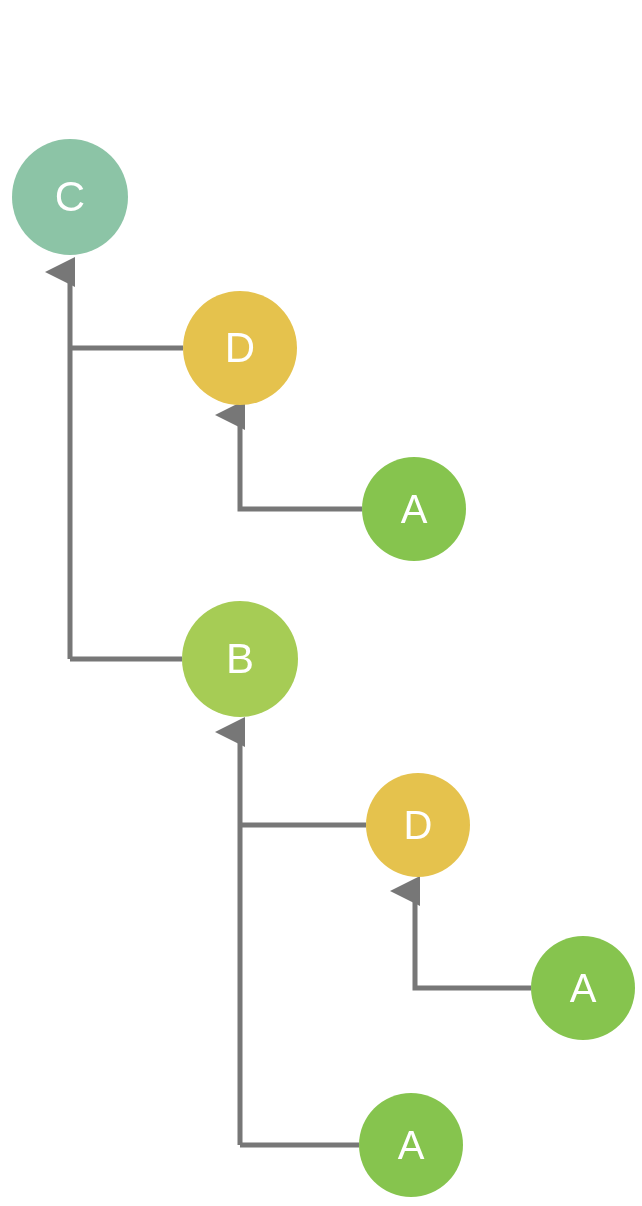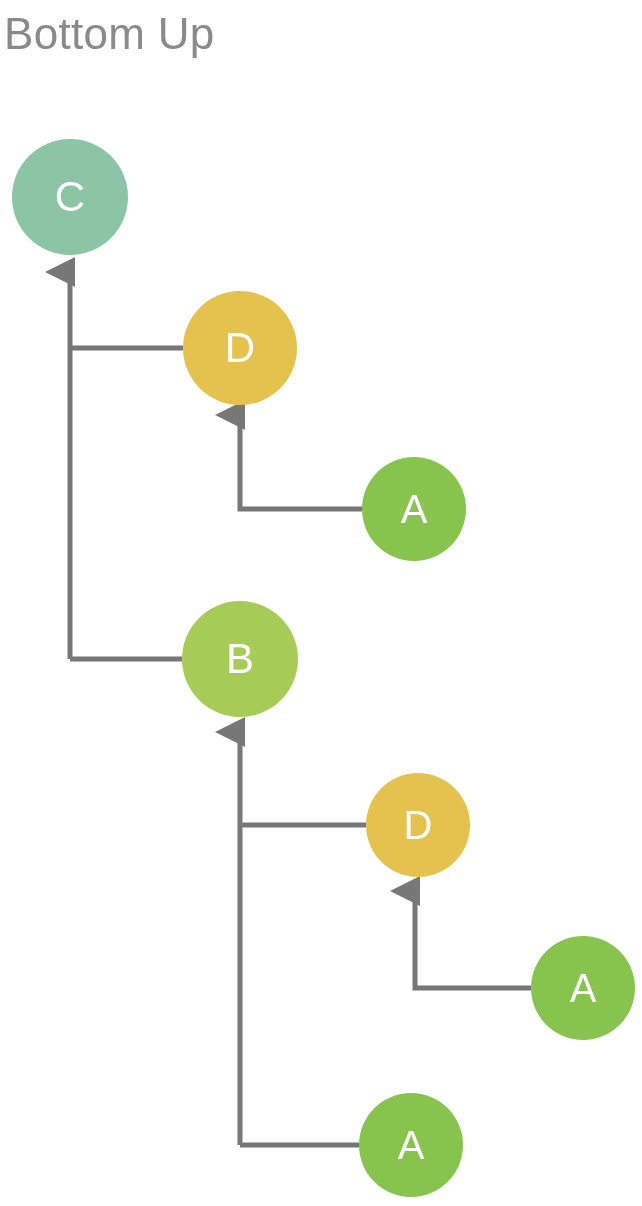--- a/index.html
+++ b/index.html
@@ -53,21 +53,20 @@
     font-weight: 400;
     line-height: 1;
     user-select: none;
   }
 </style>
 </head>
 <body>
 
 <div id="canvas">
 
-  <div id="diagram-title">Bottom Up</div>
 
   <svg id="edge-layer" viewBox="0 0 642 1206" xmlns="http://www.w3.org/2000/svg">
 
     <defs>
       <marker id="arrowUp" viewBox="0 0 12 12" refX="6" refY="10" markerWidth="6" markerHeight="6" orient="auto-start-reverse">
         <path d="M 6 0 L 12 12 L 0 12 z" fill="#777777"></path>
       </marker>
     </defs>
 
     <g stroke="#777777" stroke-width="5" fill="none" stroke-linecap="butt">

